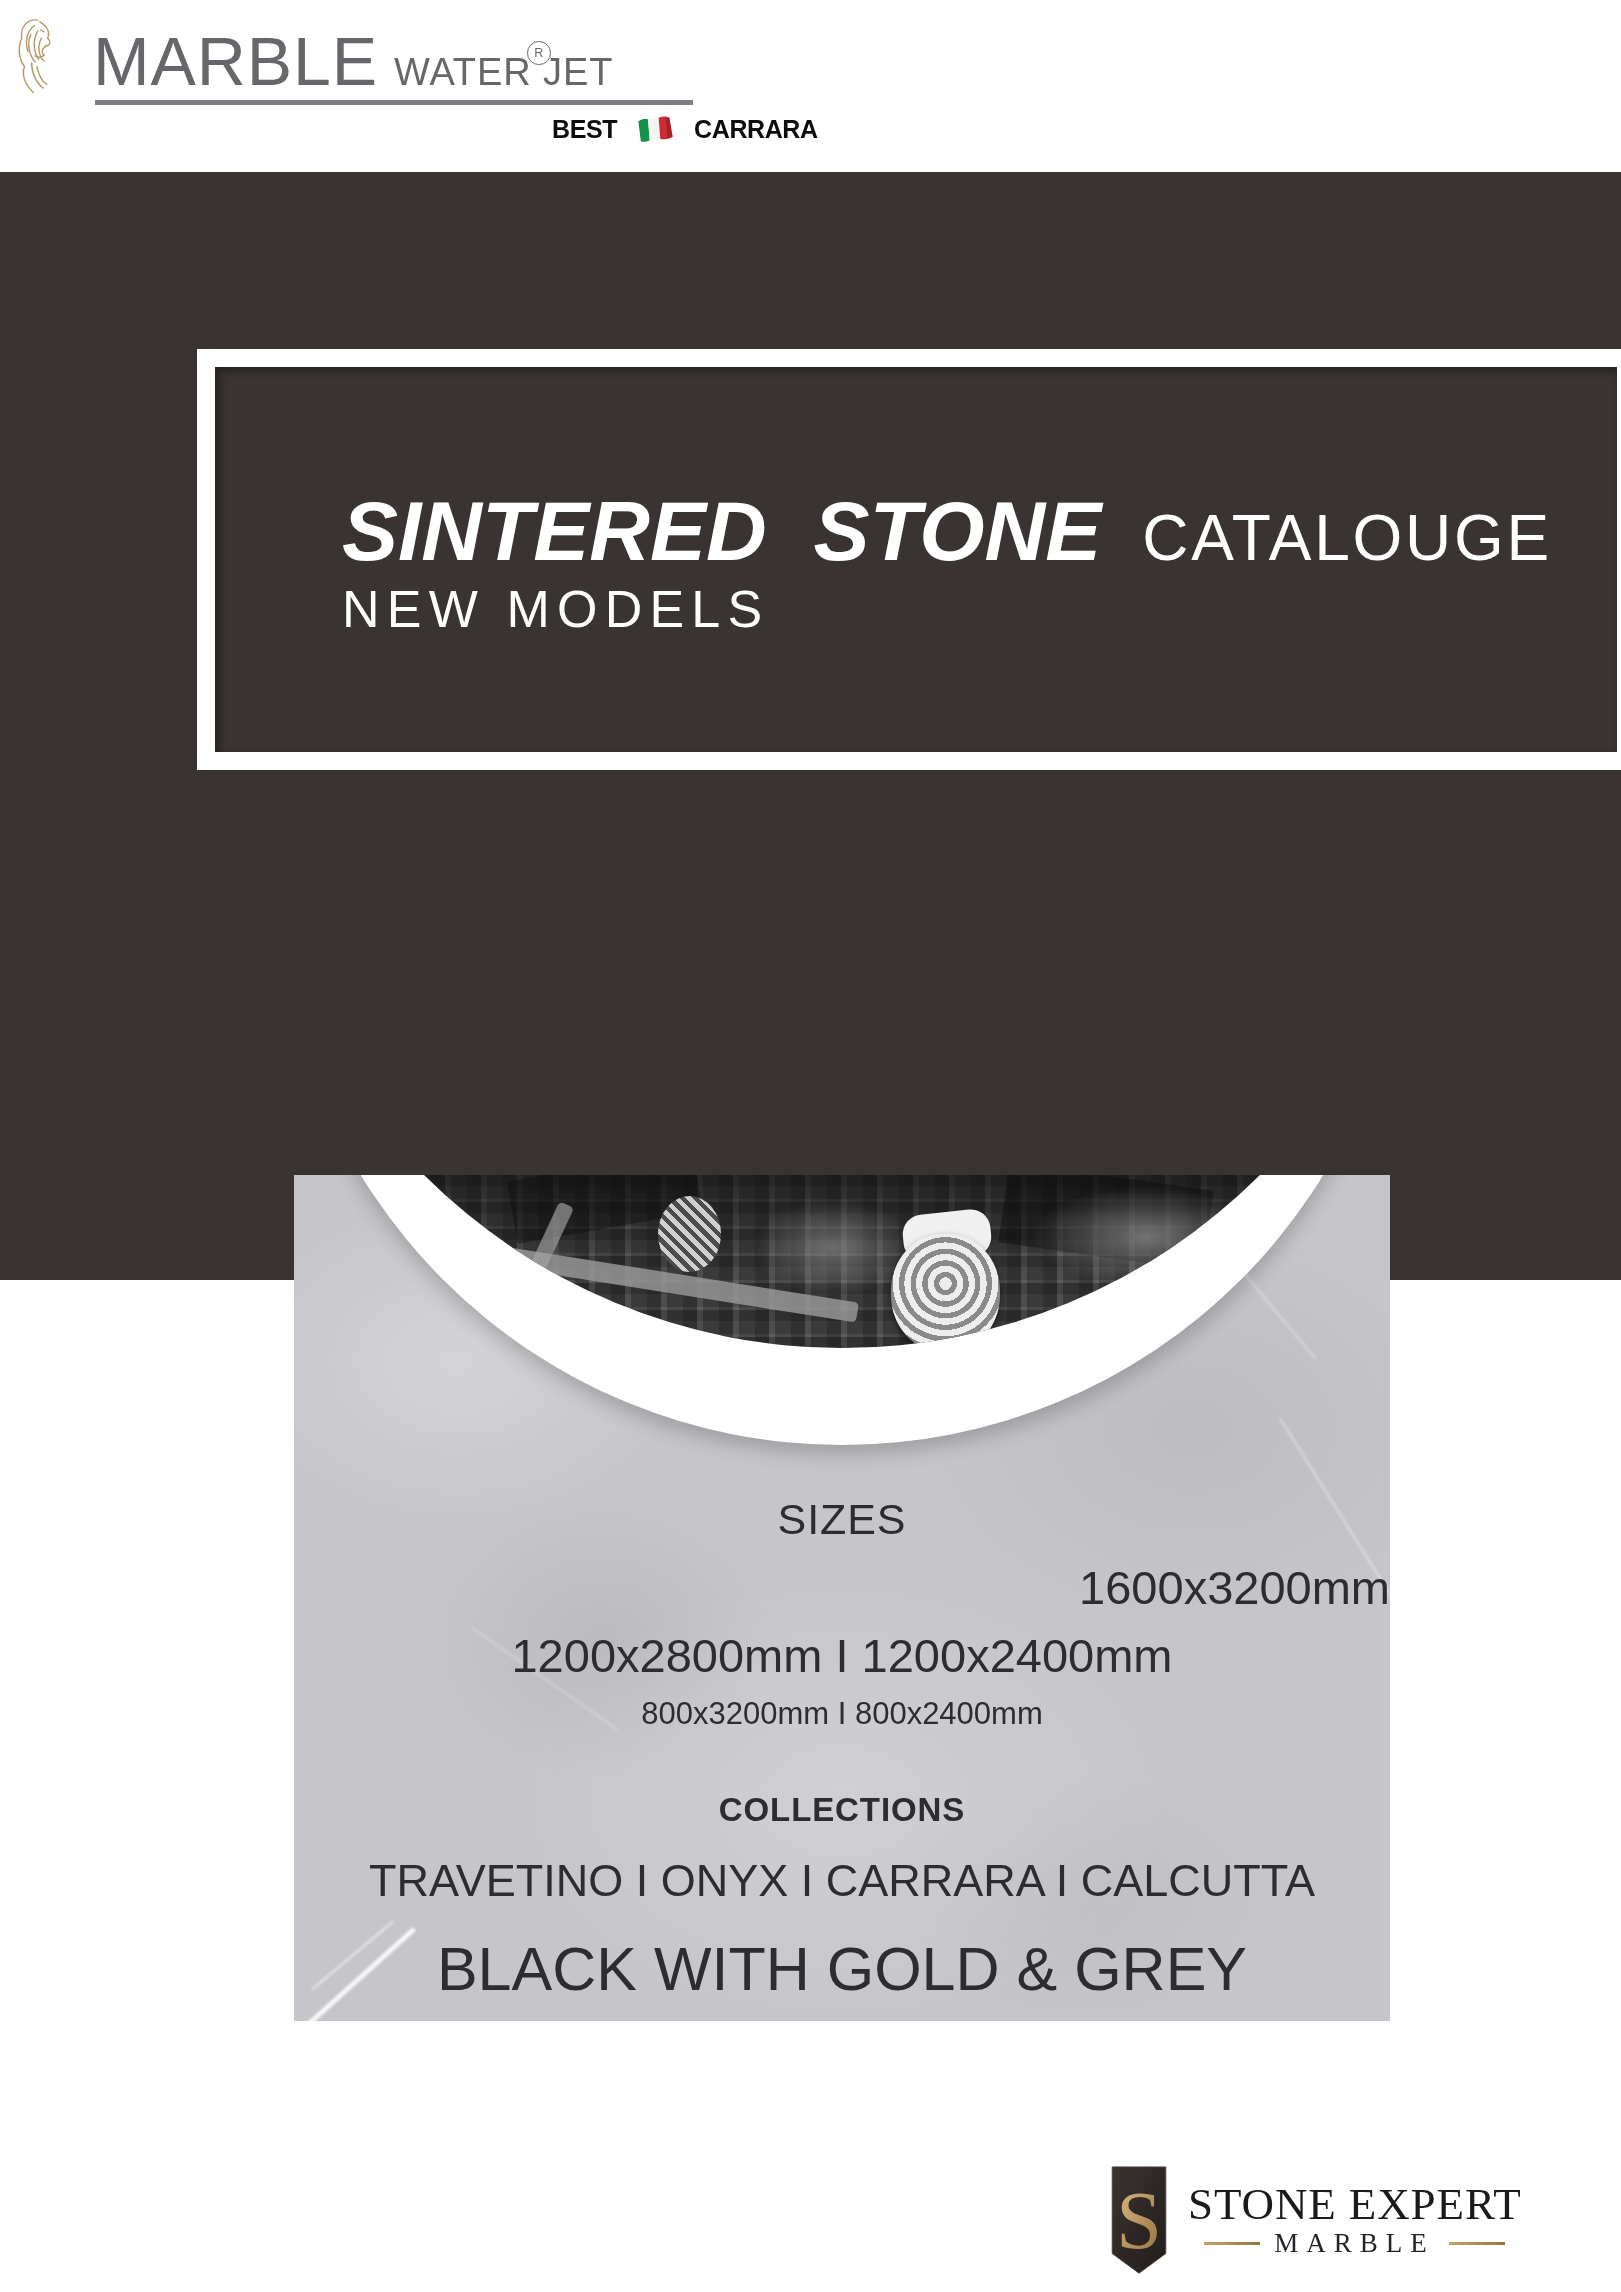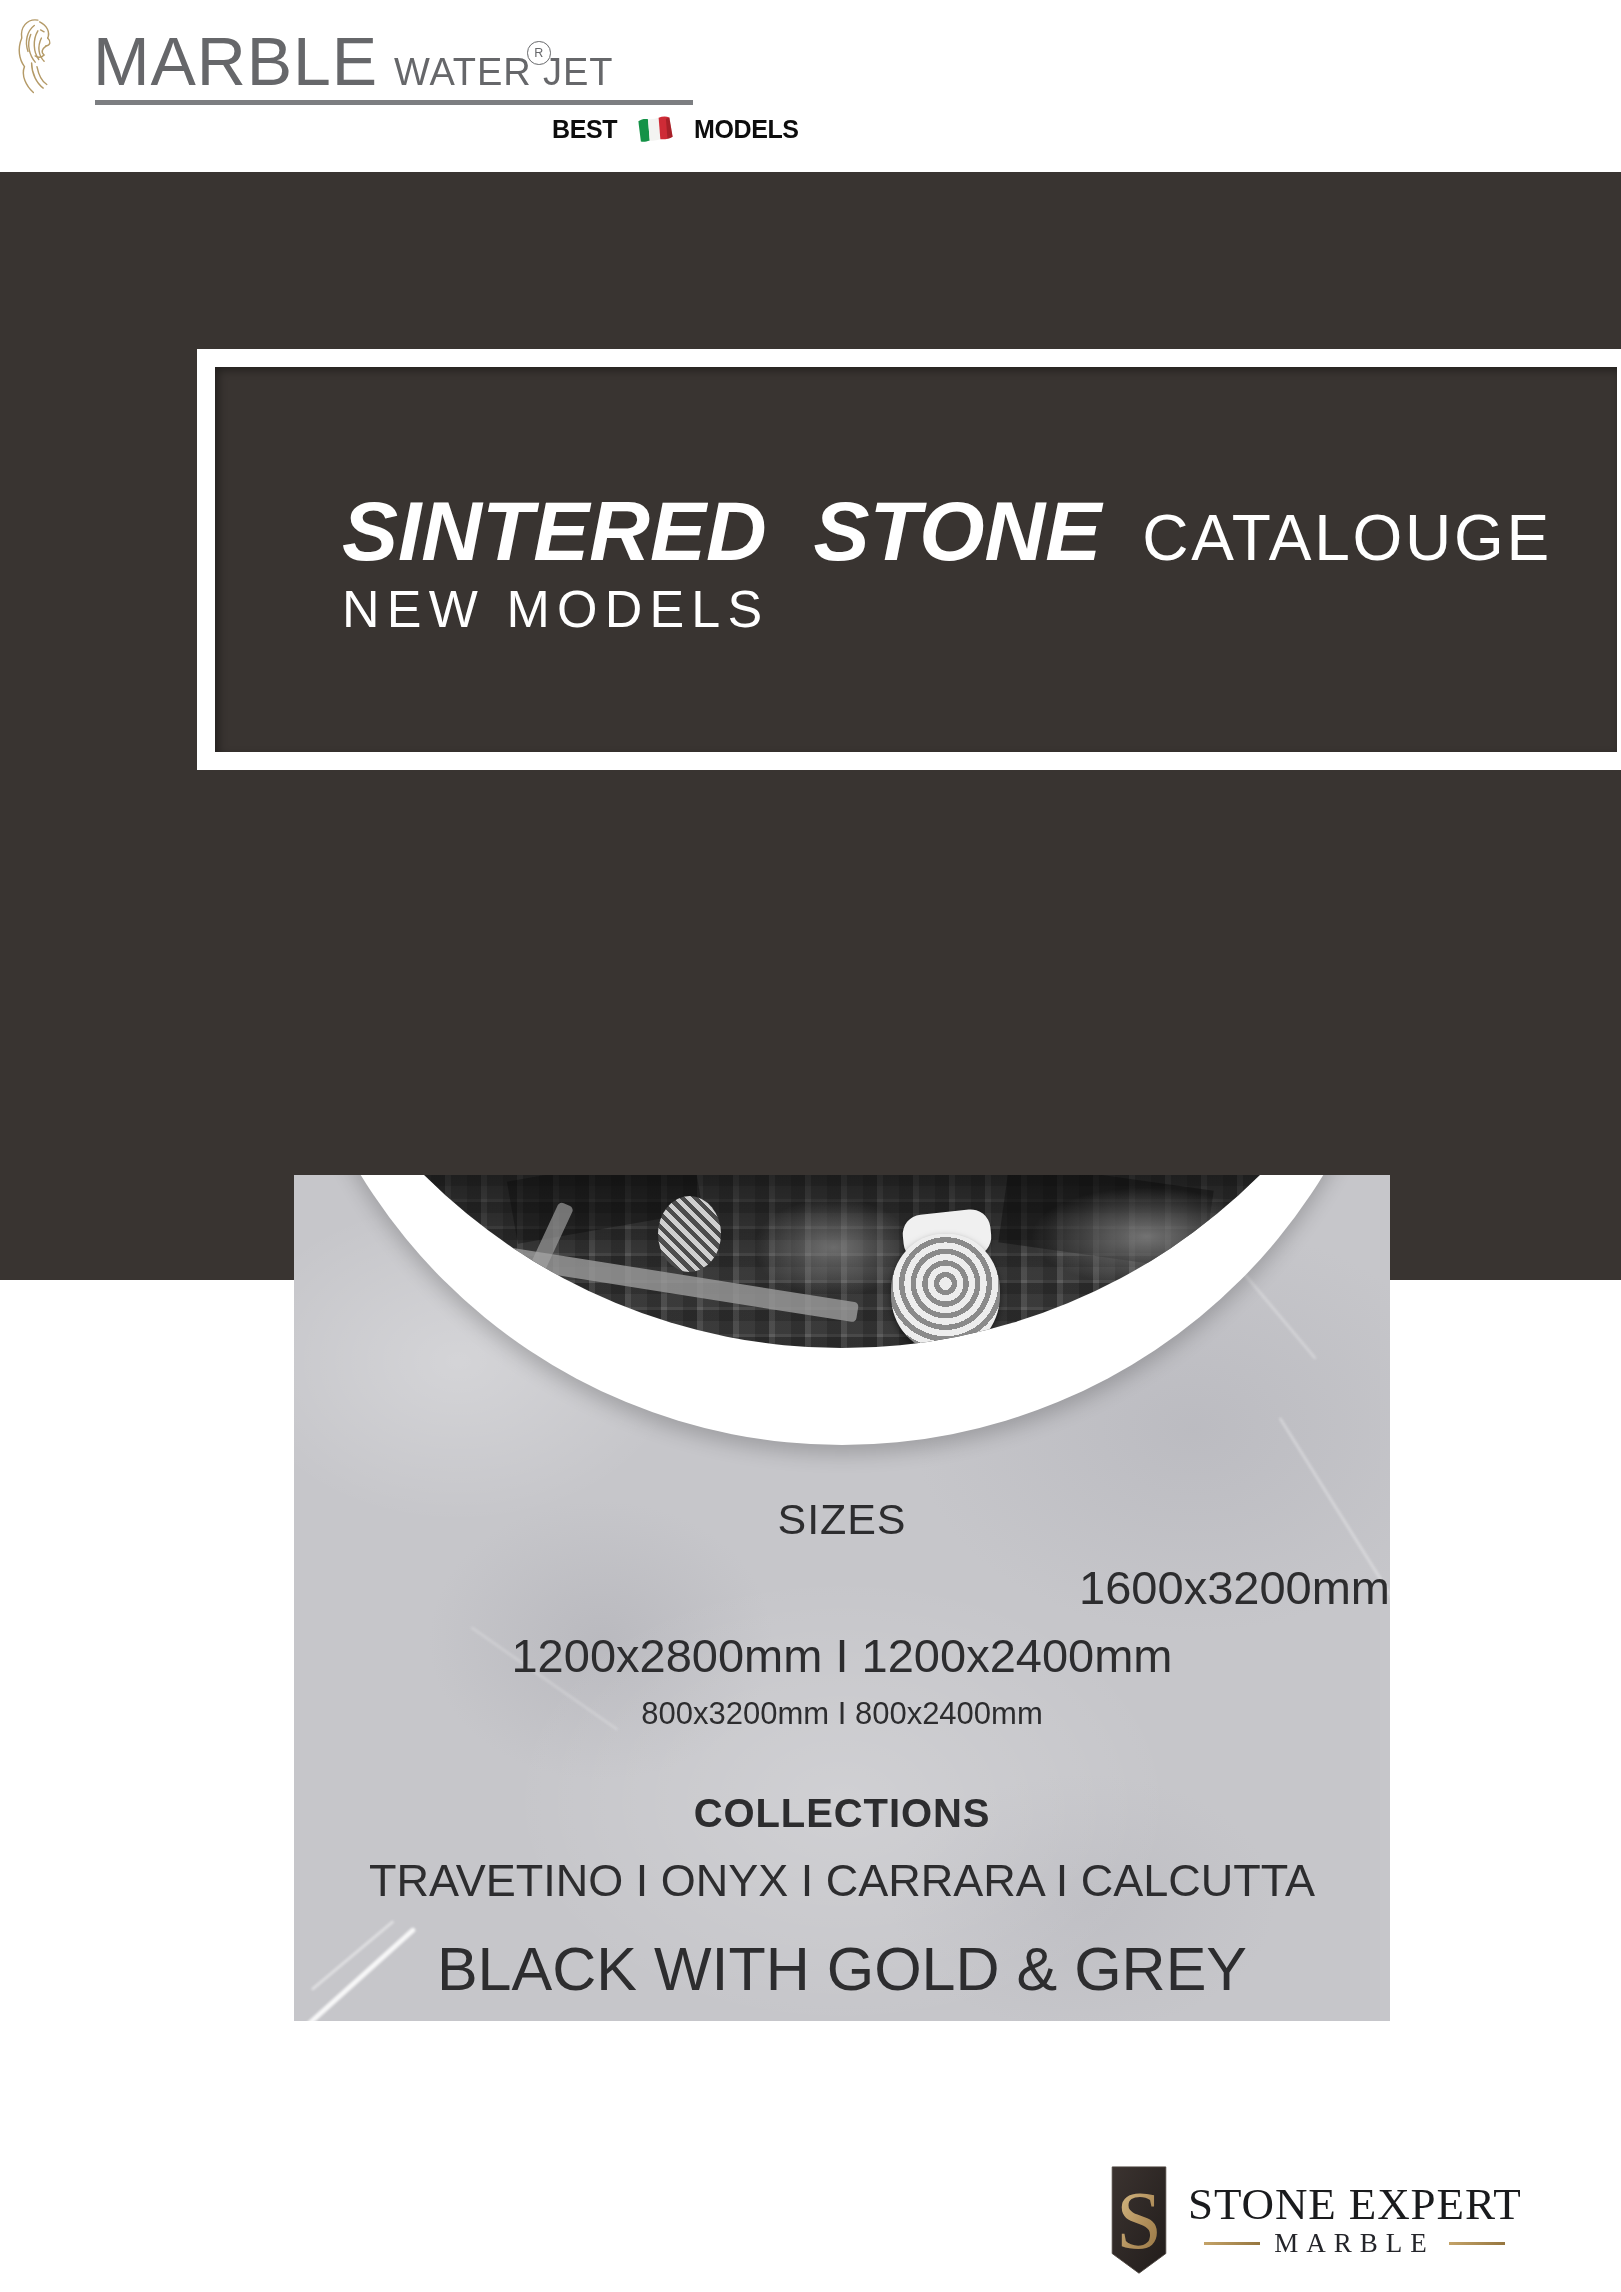--- a/index.html
+++ b/index.html
@@ -70,21 +70,21 @@
               background:repeating-radial-gradient(circle at 50% 42%, #ededed 0 6.3px, #8a8a8a 6.3px 11.6px);
               box-shadow:0 3.6px 7.2px rgba(0,0,0,.5);}
   .towercrown{position:absolute;left:652px;top:1046px;width:88px;height:47px;border-radius:19.7px;
               background:#f0f0f0;transform:rotate(-6deg);box-shadow:0 1.8px 3.6px rgba(0,0,0,.4);}
 
   .panel-text{position:absolute;left:0;width:1096px;text-align:center;color:#2d2d2f;white-space:pre;}
   .t-sizes{top:323px;font-size:43px;font-weight:400;line-height:1;letter-spacing:0.9px;}
   .t-s0{top:389px;font-size:47px;line-height:1;text-align:right;}
   .t-s1{top:457px;font-size:47px;line-height:1;}
   .t-s2{top:523px;font-size:31px;line-height:1;}
-  .t-coll{top:618px;font-size:40px;font-weight:700;line-height:1;letter-spacing:0.9px;}
+  .t-coll{top:618px;font-size:33px;font-weight:700;line-height:1;letter-spacing:0.9px;}
   .t-c0{top:683px;font-size:45px;line-height:1;}
   .t-c1{top:764px;font-size:61px;line-height:1;}
 
   
   .shield{position:absolute;left:1111px;top:2166px;width:56px;height:109px;}
   .company{position:absolute;left:1188px;top:2182px;font-family:"Liberation Serif",serif;font-size:45px;
            color:#1a1b1d;line-height:1;letter-spacing:0.9px;white-space:nowrap;}
   .division-row{position:absolute;left:1188px;top:2230px;width:333px;display:flex;align-items:center;
                 justify-content:center;gap:14.3px;}
   .gold-dash{width:56px;height:2.7px;background:linear-gradient(90deg,#c4a368,#96763f);}
@@ -118,21 +118,21 @@
     <div class="badge">
       <span class="badge-word">BEST</span>
       <svg class="flag" viewBox="0 0 46 38">
         <g transform="rotate(-7 23 19)">
           <path d="M5,8 C9,6 12,6 16,7 L15,31 C11,32 8,32 5,31 Z" fill="#149247"></path>
           <path d="M16,7 C20,8 24,8 28,7 L27,31 C23,32 19,32 15,31 Z" fill="#f3f3f1"></path>
           <path d="M28,7 C32,6 36,6 40,8 L41,30 C37,32 31,32 27,31 Z" fill="#ce2b36"></path>
           <path d="M40,8 L41,30 C39,31 37,31.5 35,31.5 L36,9 Z" fill="rgba(120,20,25,.45)"></path>
         </g>
       </svg>
-      <span class="badge-word">MODELS</span>
+      <span class="badge-word">CARRARA</span>
     </div>
   </div>
 
   <div class="banner">
     <div class="frame"></div>
     <div class="titleblock">
       <div class="titleline">
         <span class="title-main">SINTERED  STONE</span>
         <span class="title-cat">CATALOUGE</span>
       </div>

